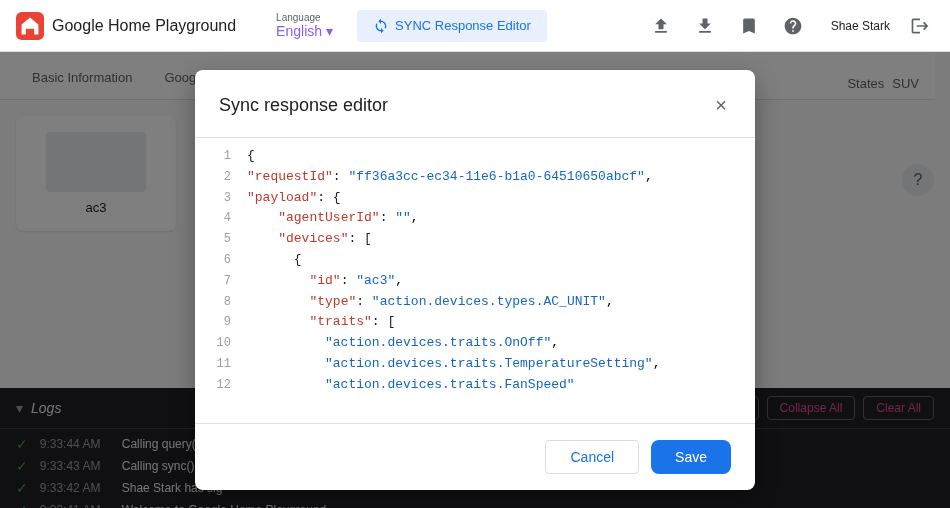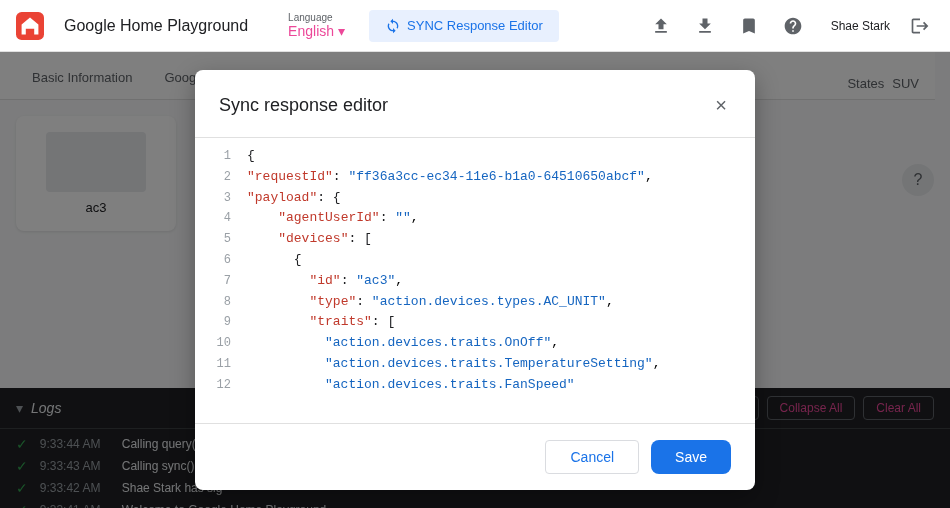--- a/index.html
+++ b/index.html
@@ -19,21 +19,21 @@
       display: flex;
       align-items: center;
       padding: 0 16px;
       border-bottom: 1px solid #e0e0e0;
       position: relative;
       z-index: 1;
     }
     .header-logo {
       display: flex;
       align-items: center;
-      gap: 20px;
+      gap: 8px;
       margin-right: 24px;
     }
     .home-icon {
       width: 28px;
       height: 28px;
     }
     .header-title {
       font-size: 16px;
       font-weight: 500;
       color: #202124;
@@ -47,21 +47,21 @@
     }
     .header-lang-label {
       font-size: 10px;
       color: #5f6368;
     }
     .header-lang-select {
       display: flex;
       align-items: center;
       gap: 4px;
       font-size: 14px;
-      color: #ec4899;
+      color: #8b5cf6;
       cursor: pointer;
     }
     .sync-btn {
       background: #e8f0fe;
       color: #1a73e8;
       border: none;
       border-radius: 4px;
       padding: 8px 16px;
       font-size: 13px;
       font-weight: 500;

